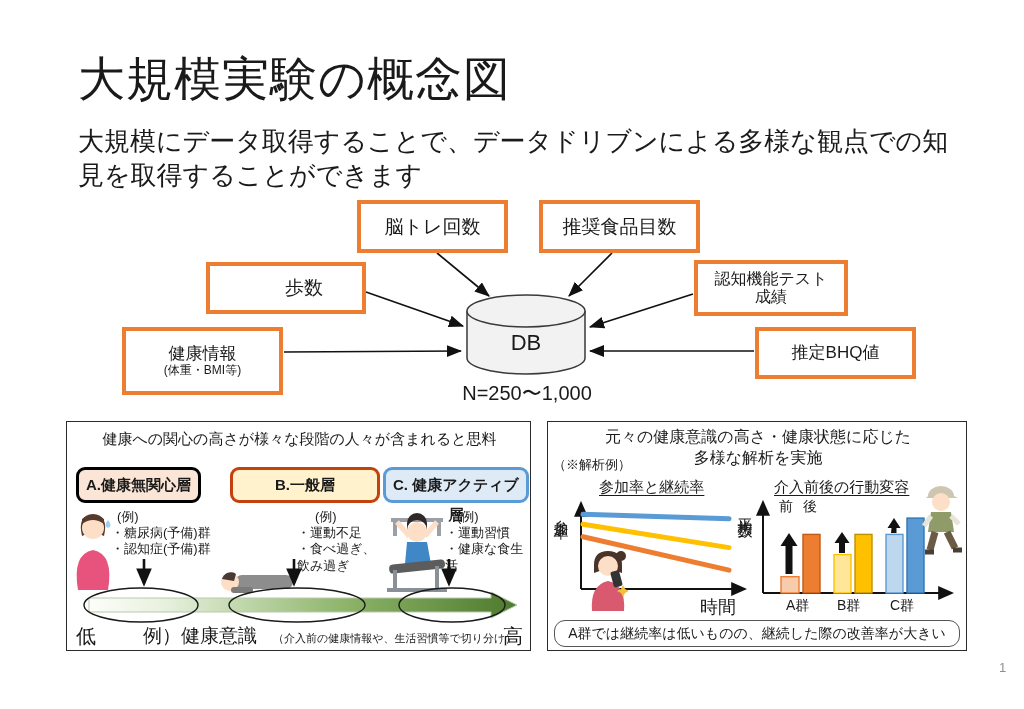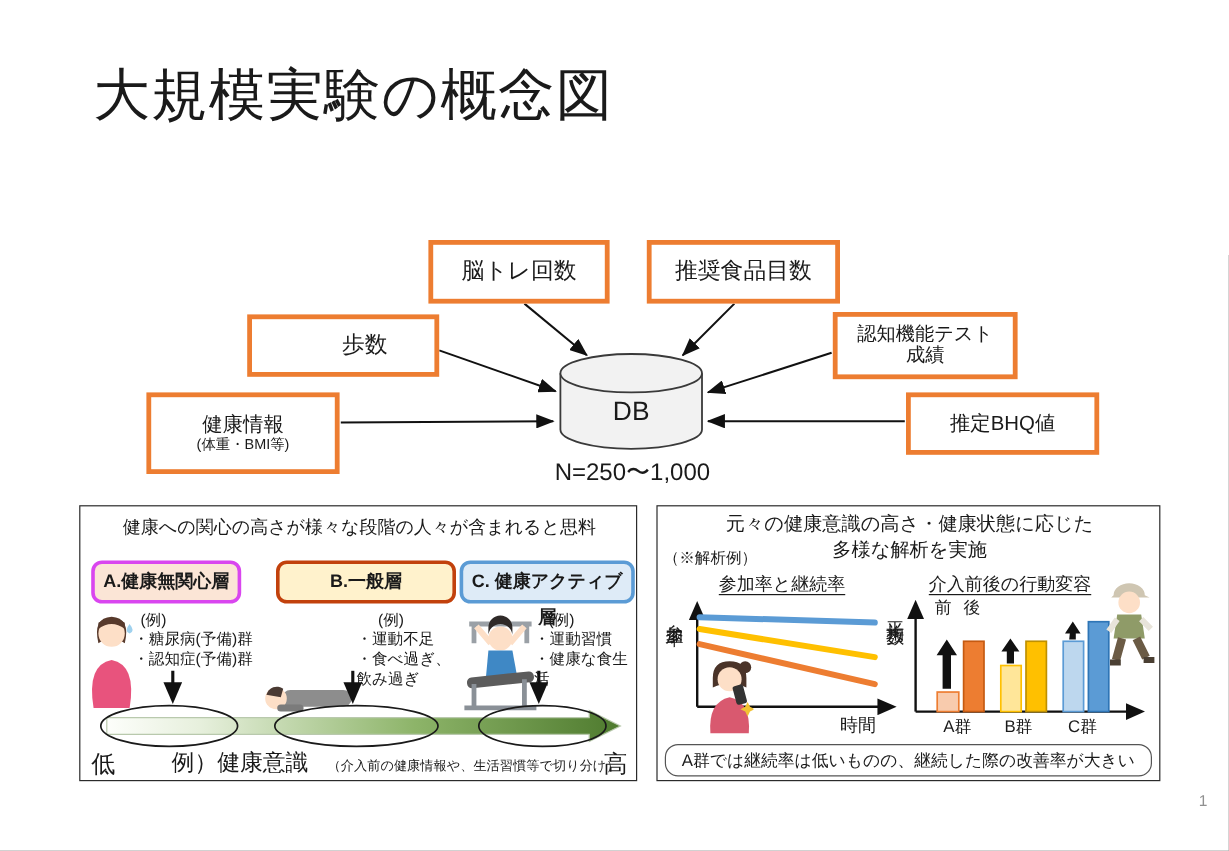--- a/index.html
+++ b/index.html
@@ -16,20 +16,21 @@
   .vtext{writing-mode:vertical-rl;letter-spacing:2px;}
   svg{display:block;}
   .nosel{pointer-events:none;}
 </style>
 </head>
 <body>
 
 <div id="slide">
 
   <h1 id="slide-title">大規模実験の概念図</h1>
+  <p id="slide-subtitle">大規模にデータ取得することで、データドリブンによる多様な観点での知見を取得することができます</p>
 
   <svg class="abs nosel" style="left:0;top:0;" width="1024" height="709" viewBox="0 0 1024 709">
     <defs>
       <marker id="ah1" markerWidth="9" markerHeight="7" refX="8.3" refY="3.5" orient="auto" markerUnits="strokeWidth">
         <path d="M0 0 L9 3.5 L0 7 Z" fill="#111"></path>
       </marker>
     </defs>
     <g stroke="#111" stroke-width="1.7" fill="none">
       <line x1="437" y1="253" x2="489" y2="296" marker-end="url(#ah1)"></line>
       <line x1="612" y1="253" x2="569" y2="296" marker-end="url(#ah1)"></line>
@@ -64,21 +65,21 @@
   <div class="box" style="left:755px;top:327px;width:161px;height:52px;">
     <span style="font-size:17px;">推定BHQ値</span>
   </div>
 
   <div class="abs ctr" style="left:467px;top:330px;width:118px;font-size:22px;">DB</div>
   <div class="abs ctr" style="left:442px;top:380px;width:170px;font-size:20px;">N=250〜1,000</div>
 
   <section class="panel" style="left:66px;top:421px;width:465px;height:230px;">
     <div class="abs ctr" style="left:0;top:8px;width:465px;font-size:15px;">健康への関心の高さが様々な段階の人々が含まれると思料</div>
 
-    <div class="abs ctr" style="left:9px;top:45px;width:125px;height:36px;box-sizing:border-box;border:3px solid #d946ef;border-radius:9px;background:#FBE5D6;font-size:15px;font-weight:bold;line-height:30px;">
+    <div class="abs ctr" style="left:9px;top:45px;width:125px;height:36px;box-sizing:border-box;border:3px solid #000000;border-radius:9px;background:#FBE5D6;font-size:15px;font-weight:bold;line-height:30px;">
       <span>A.健康無関心層</span>
     </div>
     <div class="abs ctr" style="left:163px;top:45px;width:150px;height:36px;box-sizing:border-box;border:3px solid #c2410c;border-radius:9px;background:#FFF2CC;font-size:15px;font-weight:bold;line-height:30px;">
       <span>B.一般層</span>
     </div>
     <div class="abs ctr" style="left:316px;top:45px;width:146px;height:36px;box-sizing:border-box;border:3px solid #5B9BD5;border-radius:9px;background:#DEEBF7;font-size:15px;font-weight:bold;line-height:30px;">
       <span>C. 健康アクティブ層</span>
     </div>
 
     <span class="abs" style="left:50px;top:86px;font-size:13px;">(例)</span>
@@ -194,21 +195,21 @@
       </g>
 
       <g fill="#111">
         <path d="M237.5 152 h7 v-28 h5 l-8.5 -13 l-8.5 13 h5 Z"></path>
         <path d="M291 131 h6 v-10 h4.5 l-7.5 -11 l-7.5 11 h4.5 Z"></path>
         <path d="M343 111 h5.5 v-5 h4 l-6.5 -10 l-6.5 10 h4 Z"></path>
       </g>
     </svg>
 
     <span class="abs vtext" style="left:3px;top:86px;font-size:15px;">参加率</span>
-    <span class="abs" style="left:152px;top:173px;font-size:15px;">時間</span>
+    <span class="abs" style="left:152px;top:173px;font-size:18px;">時間</span>
     <span class="abs vtext" style="left:187px;top:84px;font-size:15px;">平均歩数</span>
     <span class="abs" style="left:231px;top:76px;font-size:14px;letter-spacing:3px;">前 後</span>
     <span class="abs" style="left:238px;top:175px;font-size:14px;">A群</span>
     <span class="abs" style="left:289px;top:175px;font-size:14px;">B群</span>
     <span class="abs" style="left:342px;top:175px;font-size:14px;">C群</span>
 
     <svg class="abs nosel" style="left:40px;top:127px;" width="40" height="64" viewBox="0 0 40 64">
       <path d="M6 16 Q6 2 20 2 Q34 2 34 16 L34 24 Q20 17 6 24Z" fill="#4a3328"></path>
       <circle cx="33" cy="7" r="5" fill="#4a3328"></circle>
       <ellipse cx="20" cy="17" rx="10" ry="10" fill="#fddfc7"></ellipse>

